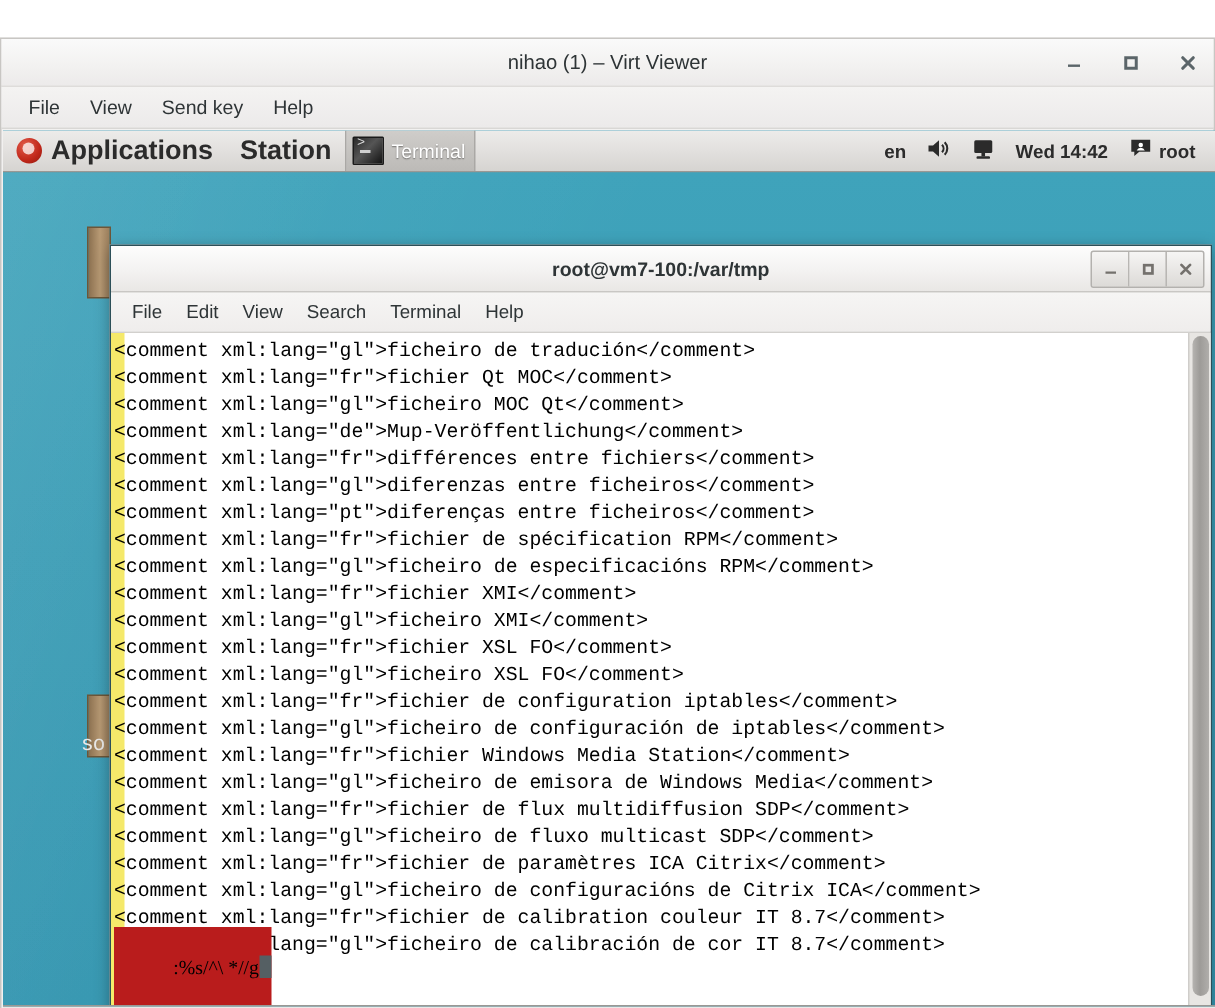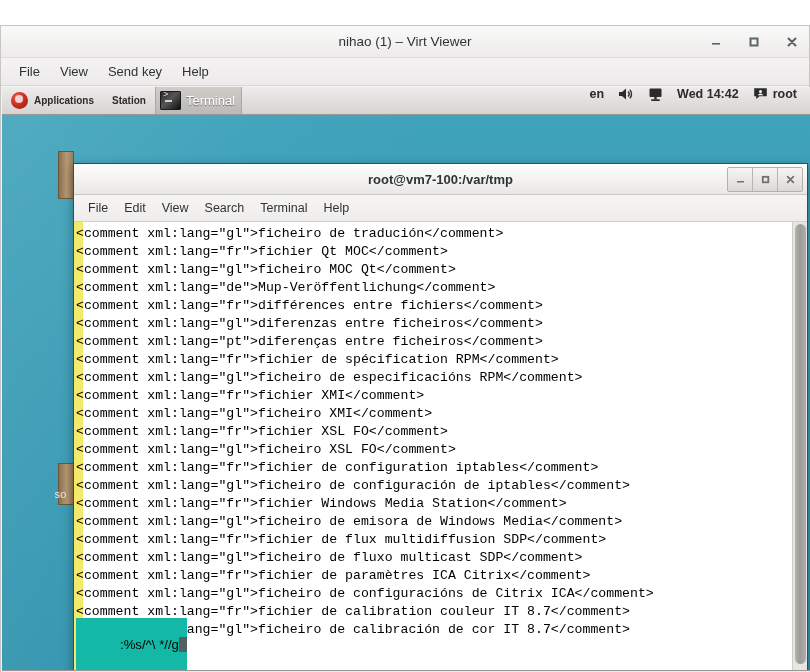--- a/index.html
+++ b/index.html
@@ -107,21 +107,21 @@
     display: flex;
     align-items: center;
     height: 100%;
   }
   .panel-btn {
     display: flex;
     align-items: center;
     gap: 6px;
     height: 100%;
     padding: 0 9px;
-    font-size: 10px;
+    font-size: 18px;
     color: #2b2b2b;
     cursor: default;
     white-space: nowrap;
     justify-content: space-between;
   }
   .panel-btn.bold { font-weight: bold; }
   #fedora-logo {
     width: 17px; height: 17px;
     border-radius: 50%;
     background: radial-gradient(circle at 35% 30%, #e25b4a 0%, #c0271a 60%, #8d1a10 100%);
@@ -179,21 +179,21 @@
   #panel-right {
     margin-left: auto;
     display: flex;
     align-items: center;
     height: 100%;
     padding-right: 6px;
     gap: 0;
   }
   .tray-item {
     display: flex;
-    align-items: flex-start;
+    align-items: center;
     gap: 5px;
     padding: 0 7px;
     height: 100%;
     font-size: 12.5px;
     color: #2b2b2b;
     cursor: default;
     white-space: nowrap;
   }
   .tray-item.bold { font-weight: bold; }
 
@@ -223,21 +223,21 @@
     width: 14px;
     background: linear-gradient(to right, #8a6f4f 0%, #b89a74 55%, #9a7e5c 100%);
     border: 1px solid #6d5638;
   }
   #bg-tab-1 { left: 56px; top: 36px; height: 46px; }
   #bg-tab-2 { left: 56px; top: 348px; height: 40px; }
   #bg-window-text {
     position: absolute;
     left: 52px; top: 374px;
     font-family: "Liberation Mono", monospace;
-    font-size: 11px;
+    font-size: 14px;
     color: #e9e9e9;
     letter-spacing: -0.5px;
     white-space: nowrap;
   }
 
   
   #terminal-window {
     position: absolute;
     left: 71px; top: 48px;
     width: 735px; height: 514px;
@@ -323,27 +323,27 @@
     font-size: 13.2px;
     line-height: 18px;
     color: #000000;
     white-space: pre;
   }
   .term-line { height: 18px; }
   #term-cmdline {
     position: absolute;
     left: 2px;
     bottom: 3px;
-    font-family: Liberation Sans, sans-serif;
+    font-family: Liberation Serif, serif;
     font-size: 13.2px;
     line-height: 18px;
     color: #000000;
     white-space: pre;
     z-index: 3;
-    background: #14b8a6;
+    background: #b91c1c;
   }
   #term-cursor {
     display: inline-block;
     width: 8px;
     height: 15px;
     background: #555f63;
     vertical-align: -3px;
   }
   #term-scrollbar {
     position: absolute;

